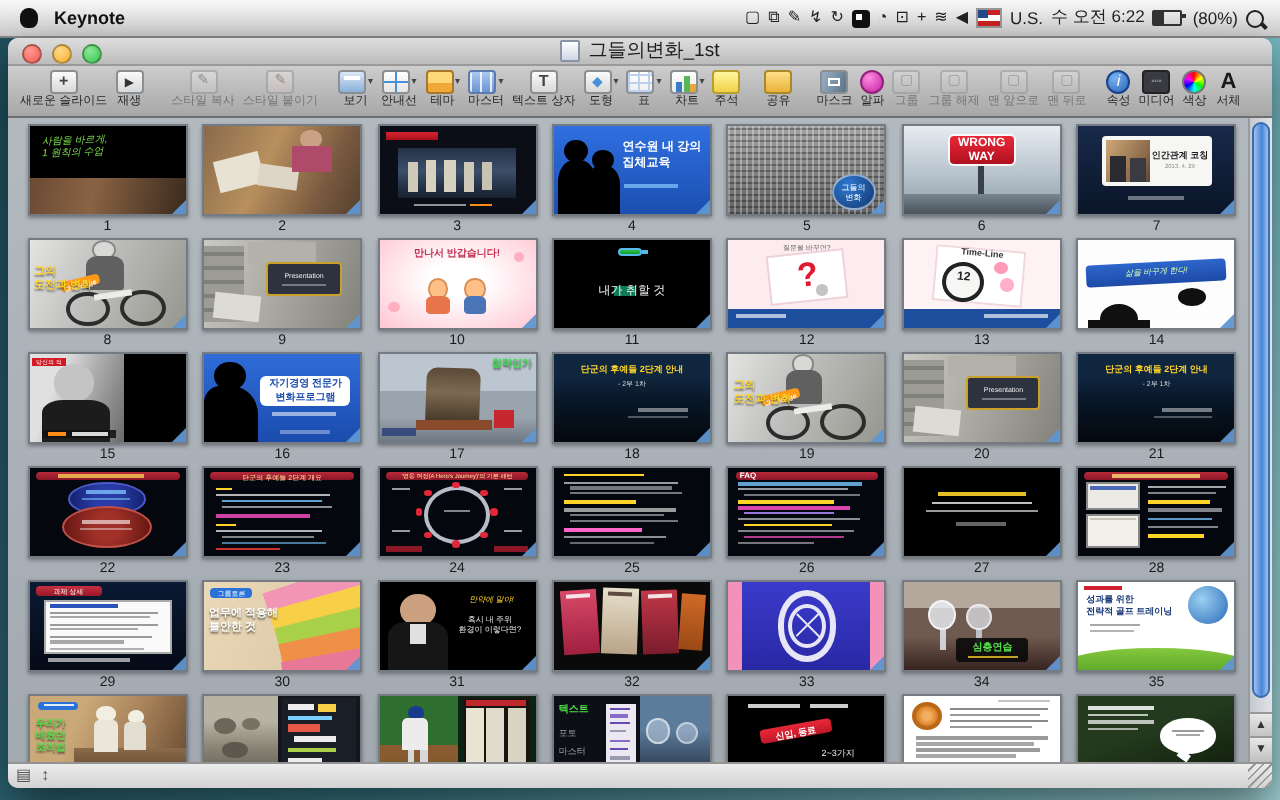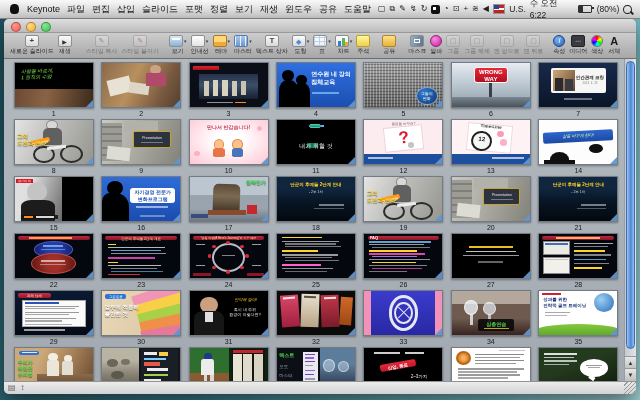--- a/index.html
+++ b/index.html
@@ -5,21 +5,21 @@
   html,body{margin:0;padding:0}
   body{font-family:"Liberation Sans","DejaVu Sans",sans-serif;-webkit-font-smoothing:antialiased}
   .stage{position:relative;width:640px;height:400px;overflow:hidden;
     background:linear-gradient(115deg,#1f4f5c,#3a7c8a 45%,#79bcc4 82%,#a5d8da)}
   
   .menubar{position:absolute;left:0;top:0;width:640px;height:19px;
     background:linear-gradient(#f9f9f9,#cfcfcf);border-bottom:1px solid #888;
     display:flex;align-items:center;padding:0 6px;box-sizing:border-box;font-size:9px;color:#111}
   .apple{width:9px;height:10px;background:#111;border-radius:45% 45% 40% 40%;margin:0 8px 0 4px;flex:none}
   .mi{margin-right:7px;white-space:nowrap}
-  .mi.app{font-weight:normal}
+  .mi.app{font-weight:bold}
   .mstatus{margin-left:auto;display:flex;align-items:center;gap:4px;font-size:8.5px;color:#222}
   .sg{font-size:8px;color:#222;line-height:10px}
   .kbd{width:9px;height:9px;background:#111;border-radius:2px;position:relative}
   .kbd::after{content:"";position:absolute;left:2px;top:2px;width:3px;height:3px;background:#fff}
   .flag{width:11px;height:8px;background:linear-gradient(#c22 0 33%,#fff 33% 66%,#c22 66%);position:relative;border:0.5px solid #999}
   .flag::after{content:"";position:absolute;left:0;top:0;width:5px;height:4px;background:#224a8c}
   .batt{width:13px;height:6px;border:1px solid #333;border-radius:1px;position:relative;margin-right:1px}
   .batt::after{content:"";position:absolute;right:-3px;top:1px;width:2px;height:2px;background:#333}
   .batt i{display:block;height:100%;background:#333}
   .mag{width:7px;height:7px;border:1.5px solid #222;border-radius:50%;position:relative;margin-right:2px}
@@ -95,33 +95,20 @@
     background:repeating-linear-gradient(135deg,transparent 0 2px,#9a9a9a 2px 3px)}
 </style>
 </head>
 <body>
 
 <div class="stage">
 
   <div class="menubar">
     <span class="apple"></span>
     <span class="mi app">Keynote</span>
-    <span style="display:flex">
-        <span class="mi">파일</span>
-        <span class="mi">편집</span>
-        <span class="mi">삽입</span>
-        <span class="mi">슬라이드</span>
-        <span class="mi">포맷</span>
-        <span class="mi">정렬</span>
-        <span class="mi">보기</span>
-        <span class="mi">재생</span>
-        <span class="mi">윈도우</span>
-        <span class="mi">공유</span>
-        <span class="mi">도움말</span>
-      </span>
     <span class="mstatus">
         <span class="sg">▢</span>
         <span class="sg">⧉</span>
         <span class="sg">✎</span>
         <span class="sg">↯</span>
         <span class="sg">↻</span>
         <span class="kbd"></span>
         <span class="sg">◔</span>
         <span class="sg">⊡</span>
         <span class="sg">+</span>
@@ -138,20 +125,24 @@
       </span>
   </div>
 
   <div class="window">
     <div class="titlebar">
       <div class="lights">
         <span class="light l-close"></span>
         <span class="light l-min"></span>
         <span class="light l-zoom"></span>
       </div>
+      <div class="wtitle">
+        <span class="proxyicon"></span>
+        <span>그들의변화_1st</span>
+      </div>
     </div>
 
     <div class="toolbar">
         <div class="tbtn">
           <div class="row">
             <span class="ic i-new"></span>
           </div>
           <div class="lbl">새로운 슬라이드</div>
         </div>
         <div class="tbtn" style="margin-right: 14px;">

